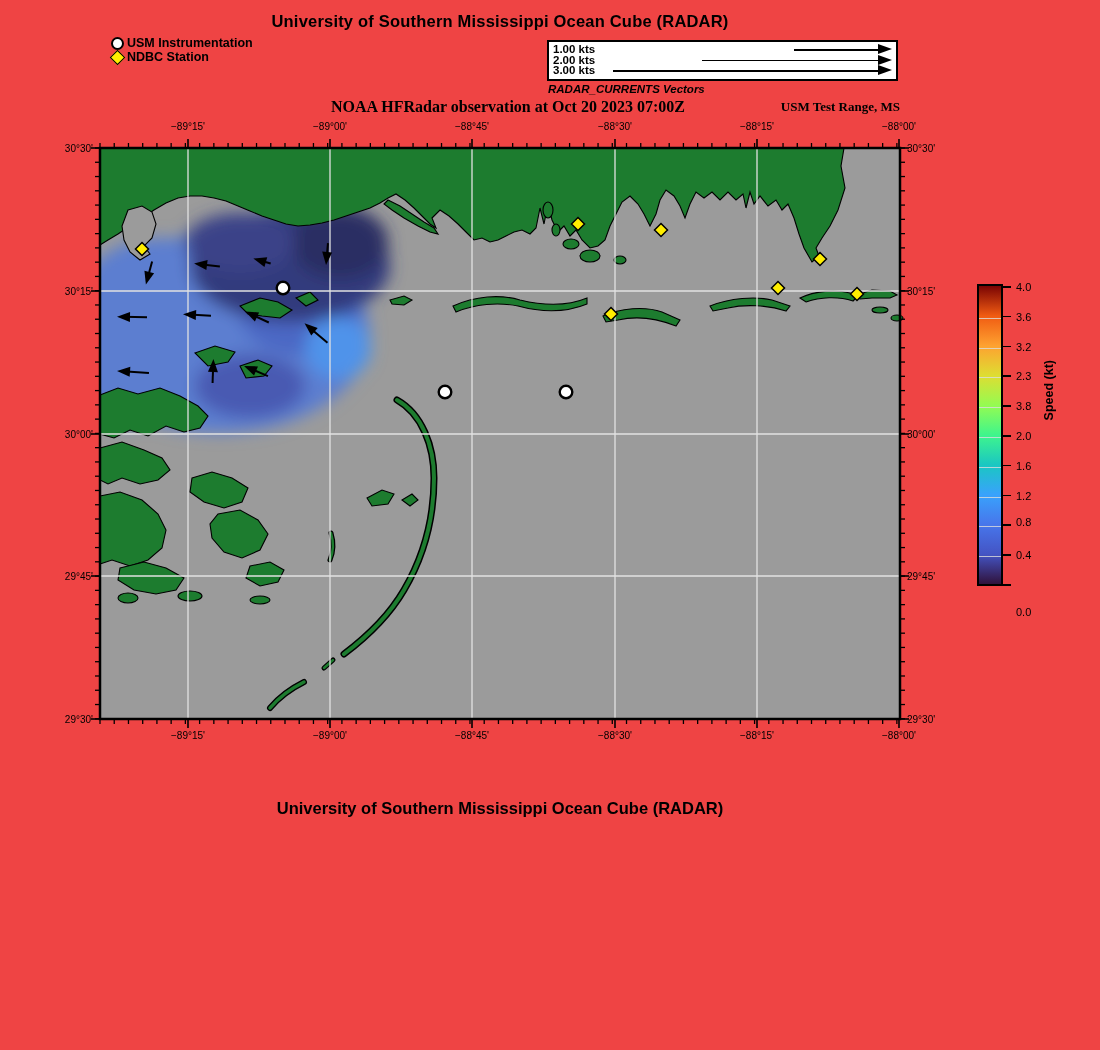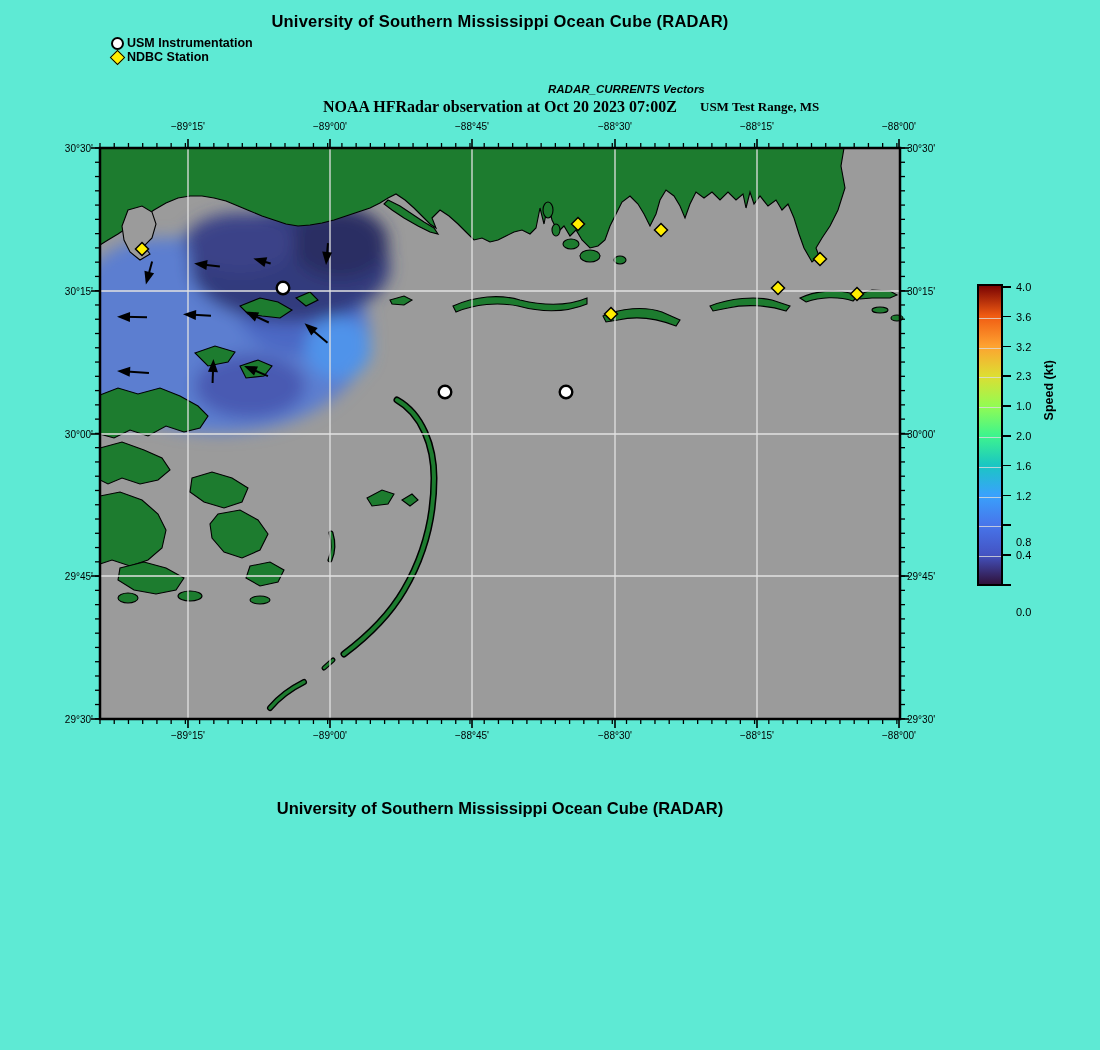--- a/index.html
+++ b/index.html
@@ -1,22 +1,22 @@
 <!DOCTYPE html>
 <html><head>
 <meta charset="utf-8">
 <style>
   html,body{margin:0;padding:0;background:#ffffff;}
-  .page{position:relative;width:1100px;height:1050px;background:#5eead4;
+  .page{position:relative;width:1100px;height:1050px;background:#ef4444;
         font-family:"Liberation Sans","DejaVu Sans",sans-serif;color:#000;overflow:hidden;}
   .center-band{position:absolute;left:0;width:1000px;text-align:center;}
   .main-title{top:12px;font-size:16.5px;font-weight:bold;letter-spacing:0.2px;}
   .footer-title{top:799px;font-size:16.5px;font-weight:bold;}
-  .subtitle{top:98px;font-size:16px;font-weight:bold;font-family:"Liberation Serif","DejaVu Serif",serif;}
-  .range-label{position:absolute;left:700px;width:200px;top:99px;text-align:left;
+  .subtitle{top:98px;font-size:16px;font-weight:bold;font-family:"Liberation Serif","DejaVu Serif",serif;padding-left:8px;}
+  .range-label{position:absolute;left:700px;width:200px;top:99px;text-align:right;
                font-size:13px;font-weight:bold;font-family:"Liberation Serif","DejaVu Serif",serif;}
   
   .legend{position:absolute;left:111px;top:36px;}
   .legend-row{display:flex;align-items:center;height:14px;}
   .legend-circle{width:9px;height:9px;border:2px solid #000;border-radius:50%;background:#fff;margin-right:3px;}
   .legend-diamond{width:9px;height:9px;border:1.5px solid #000;background:#ffee00;
                   transform:rotate(45deg);margin:0 4px 0 1px;}
   .legend-label{font-size:12.5px;font-weight:bold;white-space:nowrap;}
   
   .scalebox{position:absolute;left:547px;top:40px;width:347px;height:37px;border:2px solid #000;background:#fff;}
@@ -54,20 +54,37 @@
     <div class="legend-row">
       <span class="legend-circle"></span>
       <span class="legend-label">USM Instrumentation</span>
     </div>
     <div class="legend-row">
       <span class="legend-diamond"></span>
       <span class="legend-label">NDBC Station</span>
     </div>
   </div>
 
+  <div class="scalebox" id="scalebox">
+      <div class="scalerow" style="top: 3px;">
+        <div class="lbl">1.00 kts</div>
+        <div class="shaft" style="width: 85px;"></div>
+        <div class="head"></div>
+      </div>
+      <div class="scalerow" style="top: 13.5px;">
+        <div class="lbl">2.00 kts</div>
+        <div class="shaft" style="width: 177px;"></div>
+        <div class="head"></div>
+      </div>
+      <div class="scalerow" style="top: 24px;">
+        <div class="lbl">3.00 kts</div>
+        <div class="shaft" style="width: 266px;"></div>
+        <div class="head"></div>
+      </div>
+    </div>
   <div class="scale-caption">RADAR_CURRENTS Vectors</div>
 
   <div class="center-band subtitle">NOAA HFRadar observation at Oct 20 2023 07:00Z</div>
   <div class="range-label">USM Test Range, MS</div>
 
   <div class="map-wrap">
     <svg id="map-svg" width="800" height="571" viewBox="0 0 800 571">
       <defs>
         <filter id="blobblur" x="-40%" y="-40%" width="180%" height="180%">
           <feGaussianBlur stdDeviation="8"></feGaussianBlur>
@@ -486,29 +503,29 @@
   <div id="cb-annotations">
       <div class="cb-tick" style="top: 286px;"></div>
       <div class="cb-label" style="top: 287px;">4.0</div>
       <div class="cb-tick" style="top: 315.8px;"></div>
       <div class="cb-label" style="top: 316.8px;">3.6</div>
       <div class="cb-tick" style="top: 345.6px;"></div>
       <div class="cb-label" style="top: 346.6px;">3.2</div>
       <div class="cb-tick" style="top: 375.4px;"></div>
       <div class="cb-label" style="top: 376.4px;">2.3</div>
       <div class="cb-tick" style="top: 405.2px;"></div>
-      <div class="cb-label" style="top: 406.2px;">1.0</div>
+      <div class="cb-label" style="top: 406.2px;">3.8</div>
       <div class="cb-tick" style="top: 435px;"></div>
       <div class="cb-label" style="top: 436px;">2.0</div>
       <div class="cb-tick" style="top: 464.8px;"></div>
       <div class="cb-label" style="top: 465.8px;">1.6</div>
       <div class="cb-tick" style="top: 494.6px;"></div>
       <div class="cb-label" style="top: 495.6px;">1.2</div>
       <div class="cb-tick" style="top: 524.4px;"></div>
-      <div class="cb-label" style="top: 542px;">0.8</div>
+      <div class="cb-label" style="top: 522px;">0.8</div>
       <div class="cb-tick" style="top: 554.2px;"></div>
       <div class="cb-label" style="top: 555.2px;">0.4</div>
       <div class="cb-tick" style="top: 584px;"></div>
       <div class="cb-label" style="top: 612px;">0.0</div>
     </div>
   <div class="cb-title">Speed (kt)</div>
 
   <div class="center-band footer-title">University of Southern Mississippi Ocean Cube (RADAR)</div>
 
 </div>

